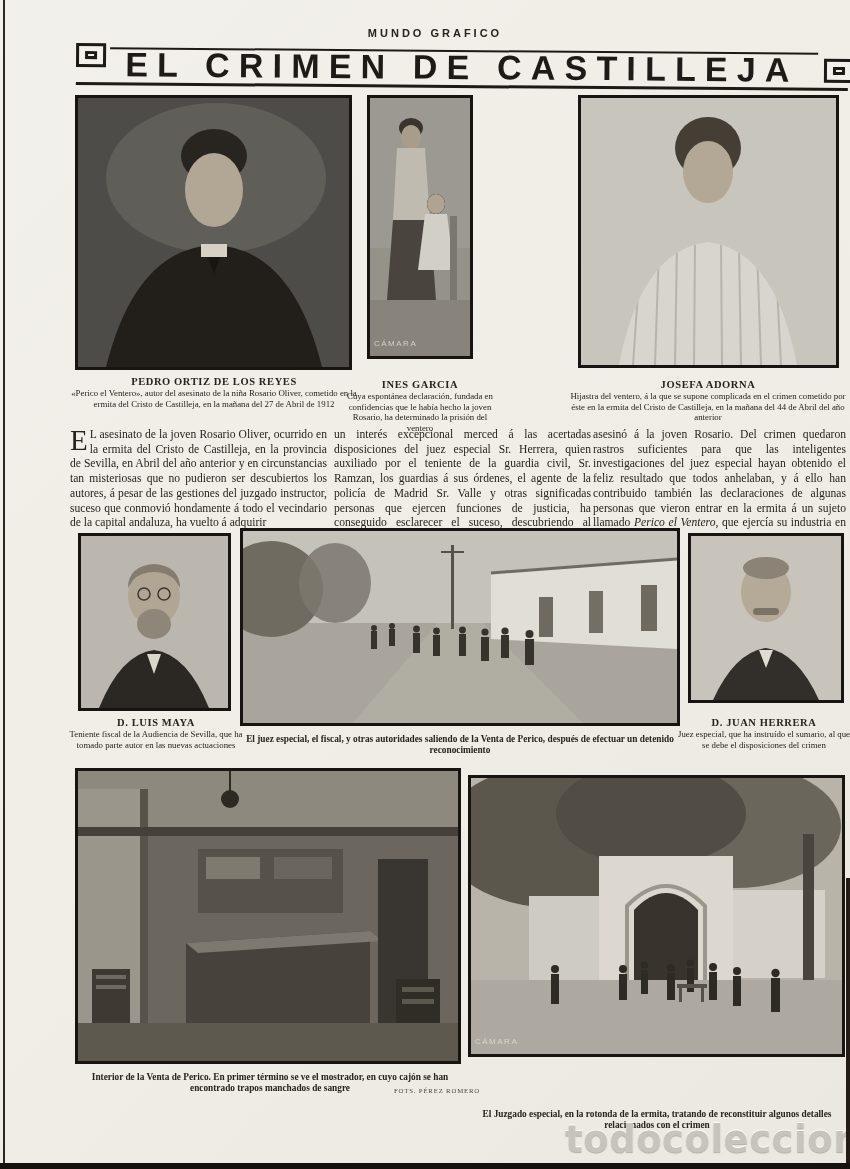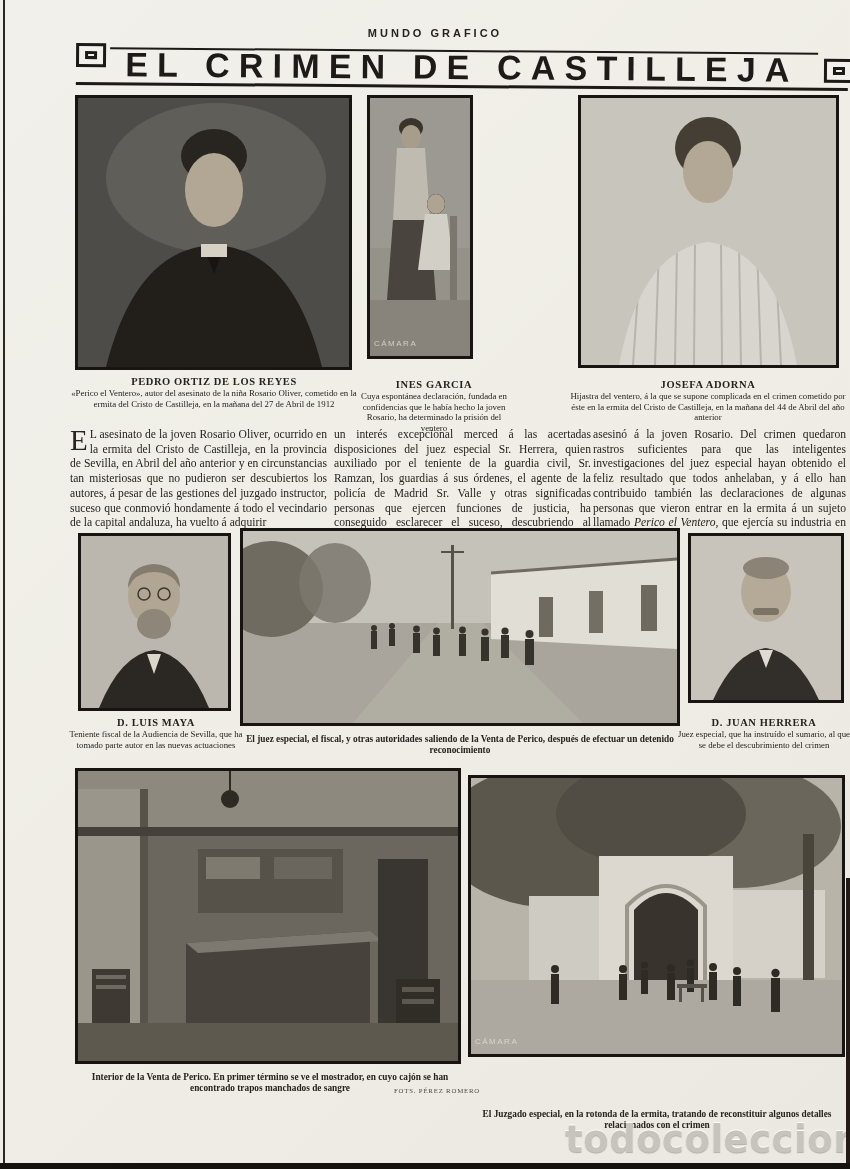--- a/index.html
+++ b/index.html
@@ -118,21 +118,21 @@
         <line x1="176" y1="148" x2="180" y2="267"></line>
           <line x1="194" y1="150" x2="200" y2="267"></line>
       </g>
     </svg>
   </div>
 
   <div class="caption" style="left:69px; top:376px; width:290px;">
     <div class="cap-name">PEDRO ORTIZ DE LOS REYES</div>
     <div class="cap-text">«Perico el Ventero», autor del asesinato de la niña Rosario Oliver, cometido en la ermita del Cristo de Castilleja, en la mañana del 27 de Abril de 1912</div>
   </div>
-  <div class="caption" style="left:344px; top:379px; width:152px;margin-left:14px;">
+  <div class="caption" style="left:344px; top:379px; width:152px;">
     <div class="cap-name">INES GARCIA</div>
     <div class="cap-text">Cuya espontánea declaración, fundada en confidencias que le había hecho la joven Rosario, ha determinado la prisión del ventero</div>
   </div>
   <div class="caption" style="left:568px; top:379px; width:280px;">
     <div class="cap-name">JOSEFA ADORNA</div>
     <div class="cap-text">Hijastra del ventero, á la que se supone complicada en el crimen cometido por éste en la ermita del Cristo de Castilleja, en la mañana del 44 de Abril del año anterior</div>
   </div>
 
   <div class="col" style="left:70px; top:428px;">
     <span class="dropcap">E</span><span>L asesinato de la joven Rosario Oliver, ocurrido en la ermita del Cristo de Castilleja, en la provincia de Sevilla, en Abril del año anterior y en circunstancias tan misteriosas que no pudieron ser descubiertos los autores, á pesar de las gestiones del juzgado instructor, suceso que conmovió hondamente á todo el vecindario de la capital andaluza, ha vuelto á adquirir</span>
@@ -203,21 +203,21 @@
 
   <div class="caption" style="left:66px; top:717px; width:180px;">
     <div class="cap-name">D. LUIS MAYA</div>
     <div class="cap-text">Teniente fiscal de la Audiencia de Sevilla, que ha tomado parte autor en las nuevas actuaciones</div>
   </div>
   <div class="caption" style="left:240px; top:734px; width:440px;">
     <div class="cap-text" style="font-size:9.3px; font-weight:bold; line-height:11px;">El juez especial, el fiscal, y otras autoridades saliendo de la Venta de Perico, después de efectuar un detenido reconocimiento</div>
   </div>
   <div class="caption" style="left:678px; top:717px; width:172px;">
     <div class="cap-name">D. JUAN HERRERA</div>
-    <div class="cap-text">Juez especial, que ha instruído el sumario, al que se debe el descubrimiento del crimen</div>
+    <div class="cap-text">Juez especial, que ha instruído el sumario, al que se debe el disposiciones del crimen</div>
   </div>
 
   <div class="photo" style="left:75px; top:768px; width:386px; height:296px;">
     <svg viewBox="0 0 380 290" preserveAspectRatio="none">
       <rect width="380" height="290" fill="#6b675f"></rect>
       <rect width="380" height="60" fill="#8d897f"></rect>
       <rect x="0" y="18" width="70" height="234" fill="#9b968c"></rect>
       <rect x="62" y="18" width="8" height="234" fill="#57534b"></rect>
       <rect y="56" width="380" height="9" fill="#45413a"></rect>
       <rect x="120" y="78" width="145" height="64" fill="#56524a"></rect>

